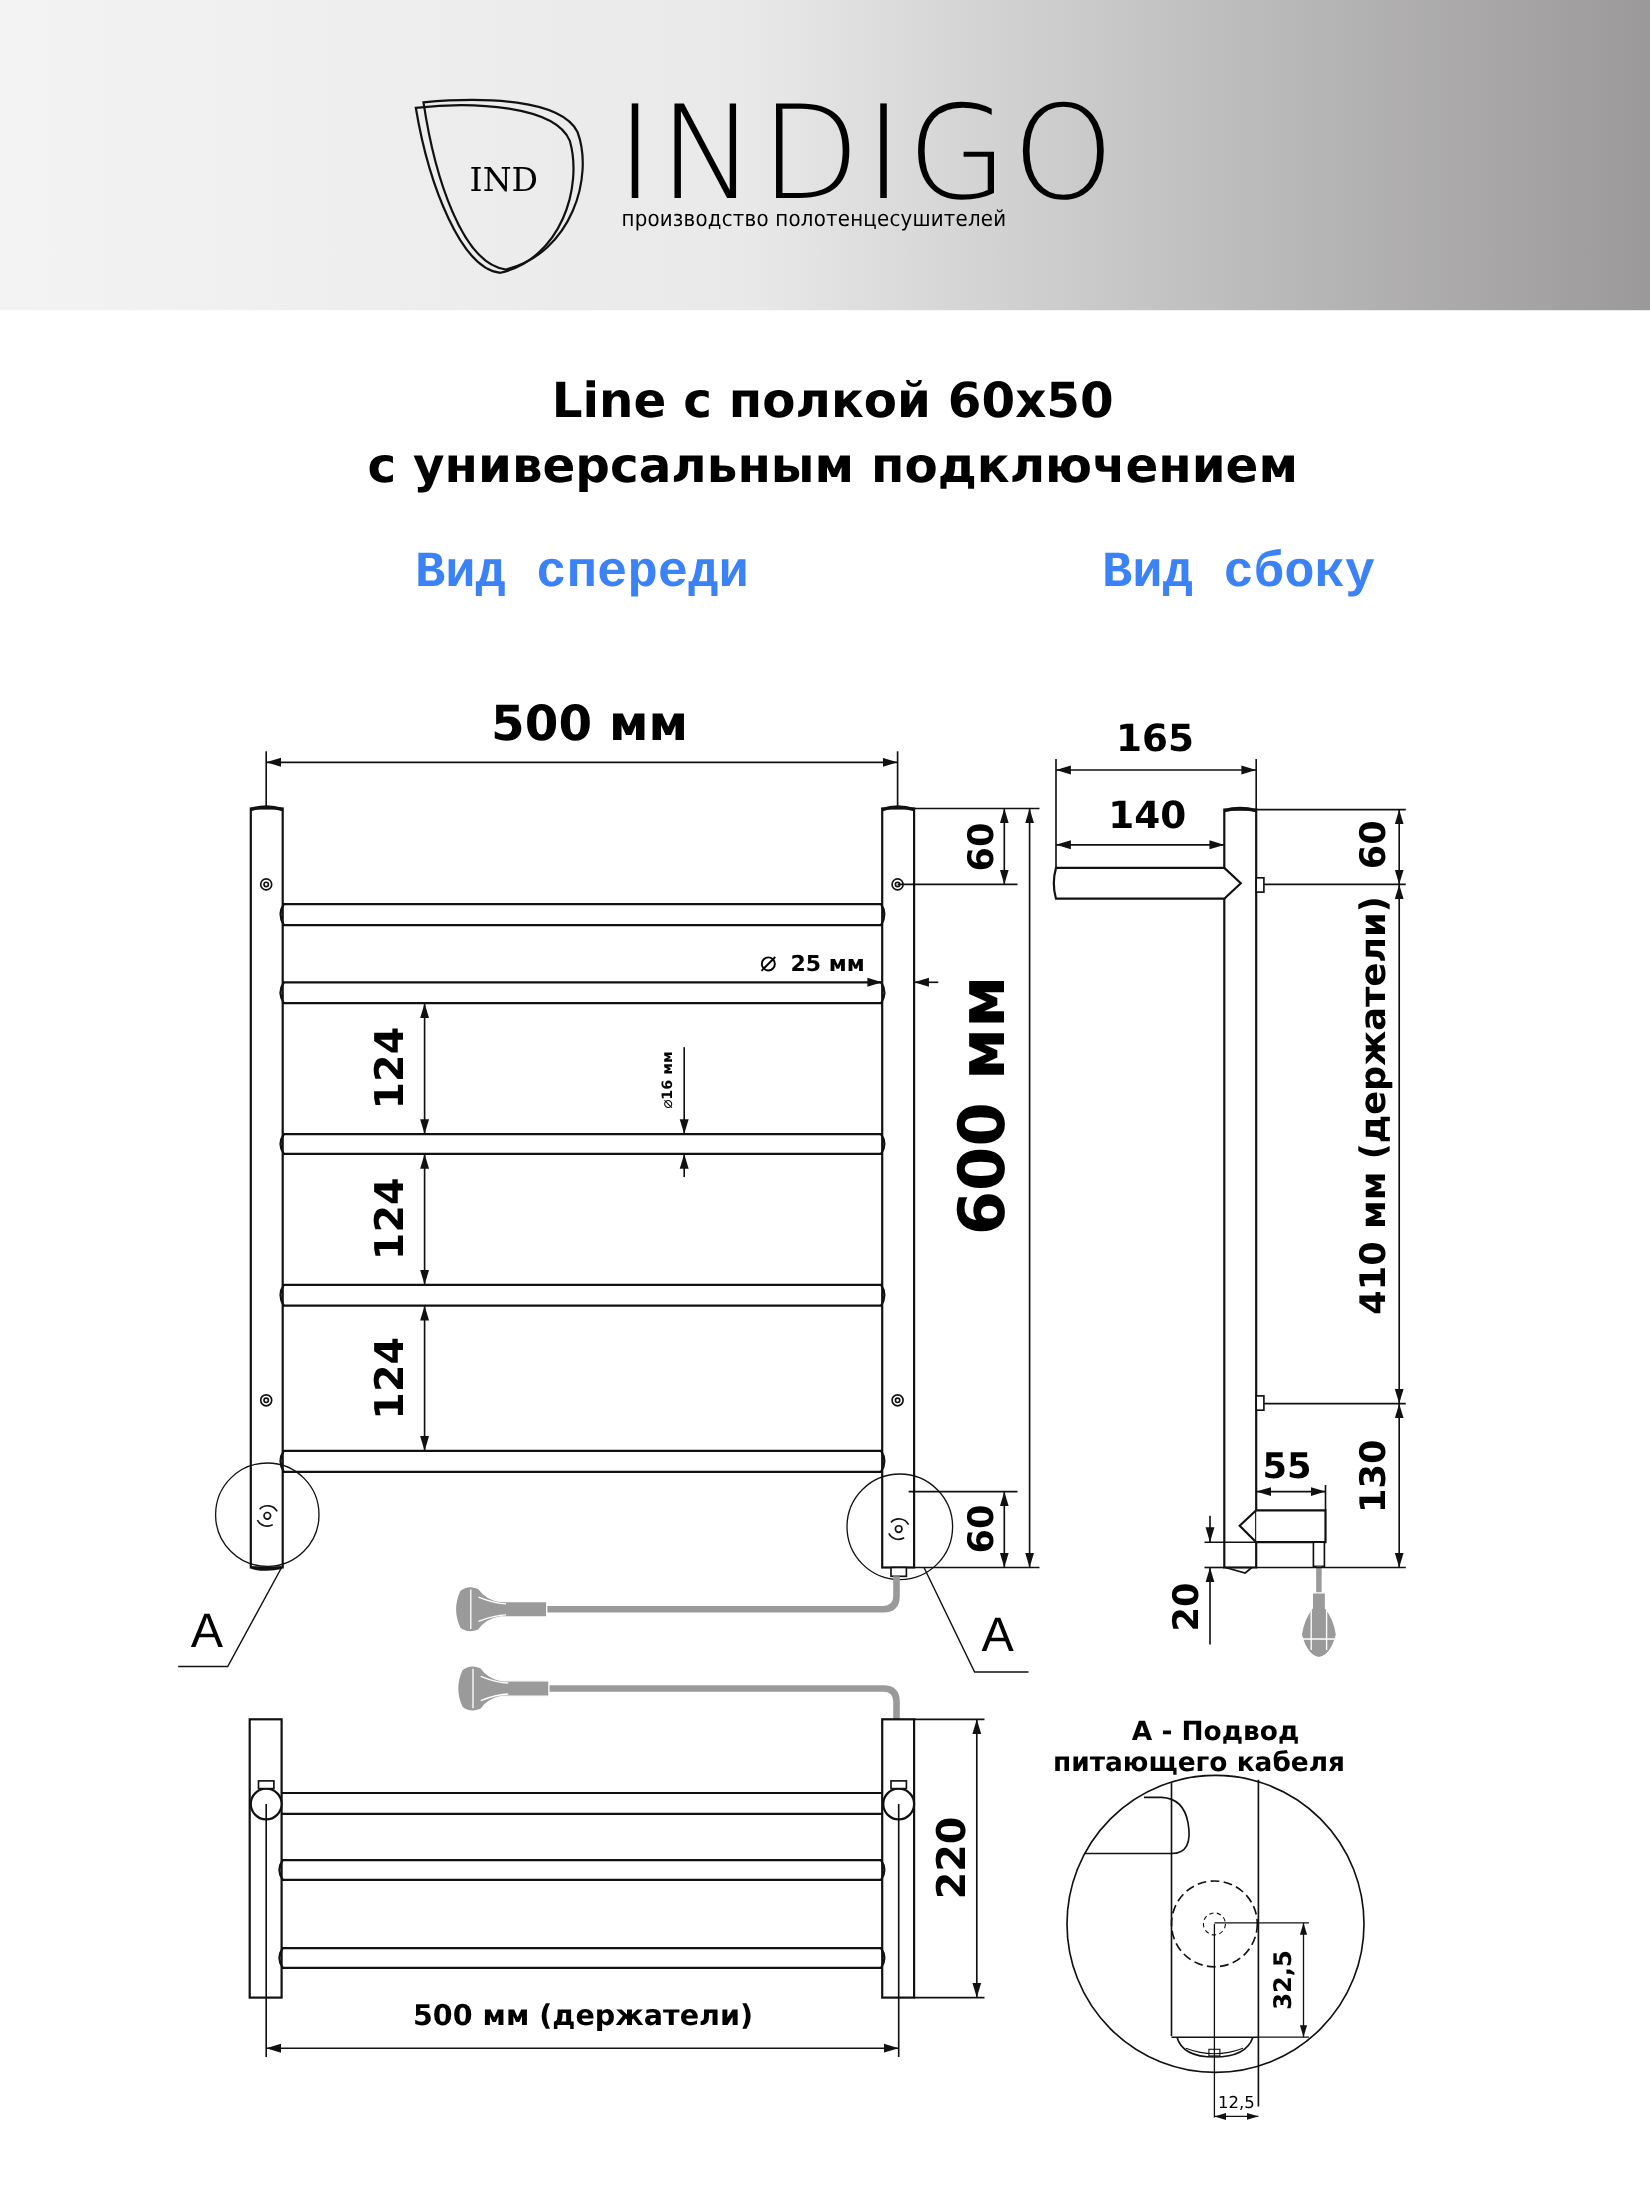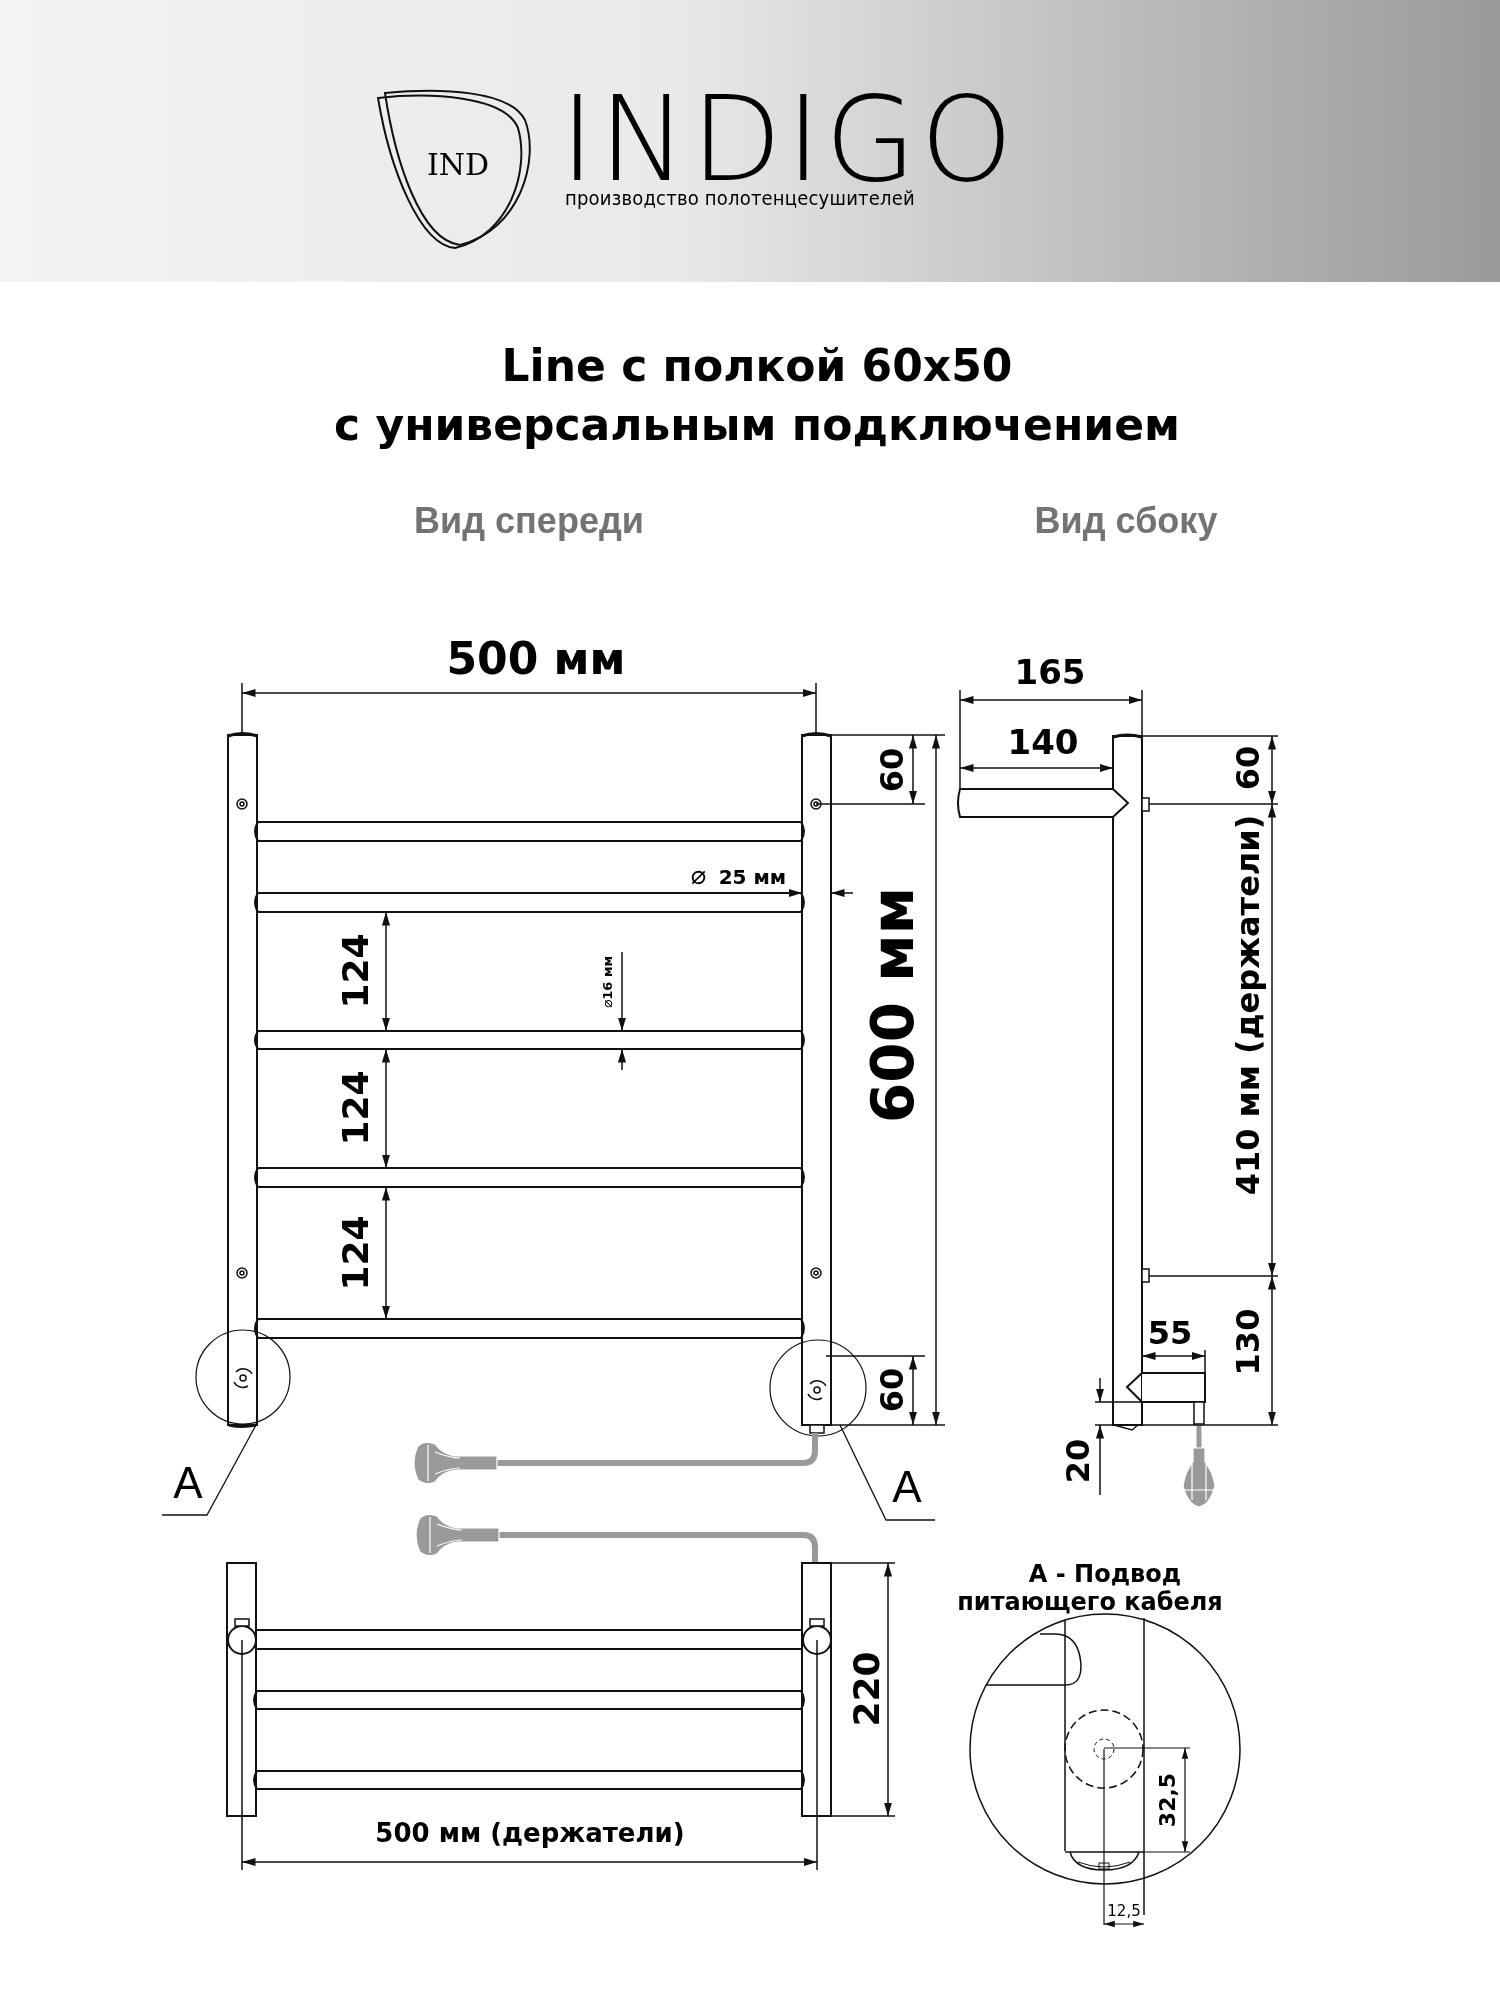--- a/index.html
+++ b/index.html
@@ -5,21 +5,21 @@
   html,body{margin:0;padding:0;background:#fff;}
   body{width:1500px;height:2000px;position:relative;overflow:hidden;font-family:"DejaVu Sans","Liberation Sans",sans-serif;}
   .header{position:absolute;left:0;top:0;width:1500px;height:282px;background:linear-gradient(90deg,#f3f3f3 0%,#e9e9e9 45%,#bdbcbc 75%,#9b9999 100%);}
   svg{position:absolute;left:0;top:0;}
   .t{position:absolute;white-space:nowrap;color:#000;}
   .center{transform:translate(-50%,-50%);}
   .rot{transform:translate(-50%,-50%) rotate(-90deg);}
   .brand{font-family:"DejaVu Sans",sans-serif;font-weight:300;font-size:118px;letter-spacing:4px;}
   .tagline{font-family:"DejaVu Sans Condensed","DejaVu Sans",sans-serif;font-size:20px;letter-spacing:0.2px;}
   .title{font-family:"DejaVu Sans",sans-serif;font-weight:bold;font-size:44px;}
-  .viewlbl{font-family:Liberation Sans, sans-serif;font-weight:bold;font-size:36px;color:#737373;}
+  .viewlbl{font-family:Liberation Mono, monospace;font-weight:bold;font-size:46px;color:#3b82f6;}
   .dim-big{font-family:"DejaVu Sans",sans-serif;font-weight:bold;font-size:44px;}
   .dim{font-family:"DejaVu Sans",sans-serif;font-weight:bold;font-size:36px;}
   .dim-sm{font-family:"DejaVu Sans",sans-serif;font-weight:bold;font-size:19px;}
   .dim-xs{font-family:"DejaVu Sans",sans-serif;font-size:13px;}
   .letter{font-family:"Liberation Sans",sans-serif;font-size:44px;font-weight:normal;}
   .detail-lbl{font-family:"DejaVu Sans",sans-serif;font-weight:bold;font-size:24px;text-align:center;line-height:30px;margin-top:24px;}
   .dim-med{font-family:"DejaVu Sans",sans-serif;font-weight:bold;font-size:24px;}
   .dim-tiny{font-family:"DejaVu Sans",sans-serif;font-size:15px;}
 </style>
 </head>

